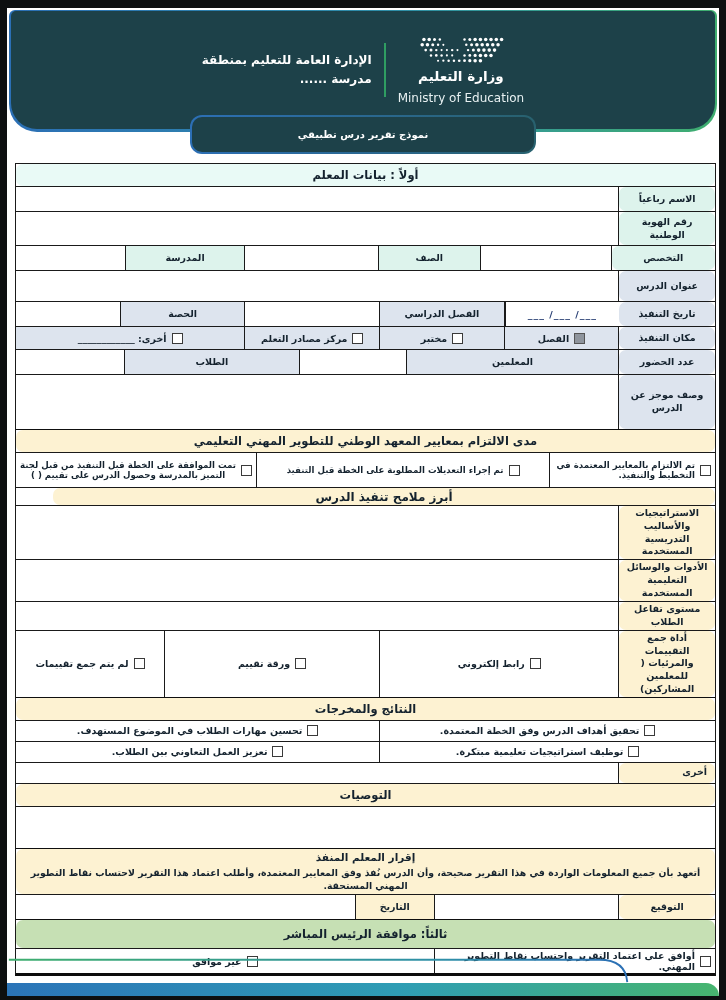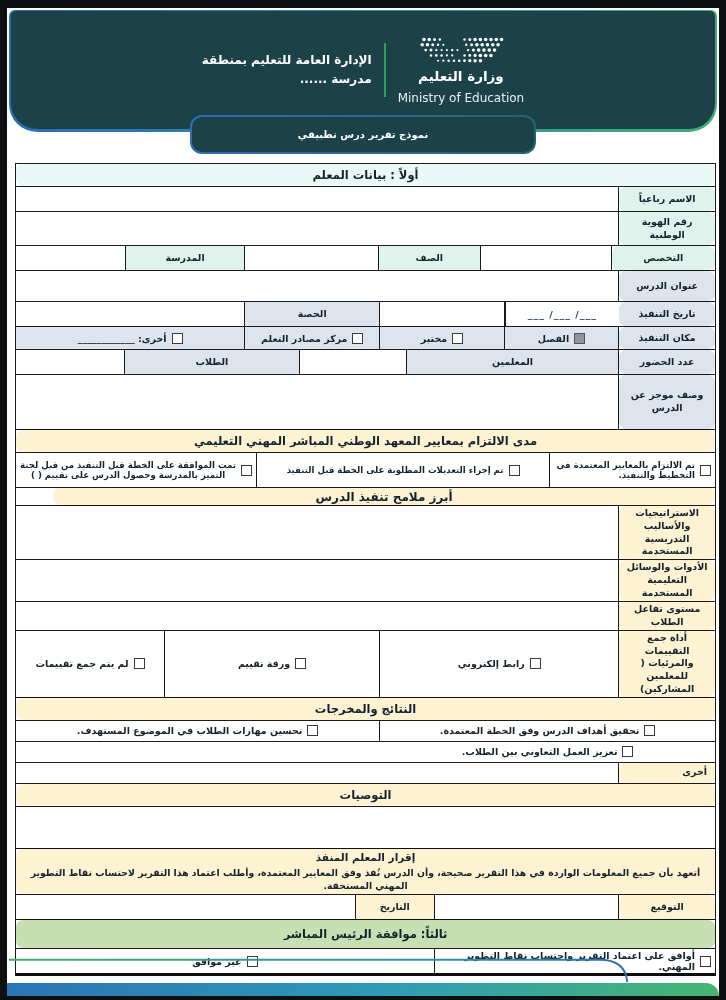--- a/index.html
+++ b/index.html
@@ -231,20 +231,21 @@
 
 
     <div class="row r-title">
       <div class="lbl bgray">عنوان الدرس</div>
       <div class="white"></div>
     </div>
 
     <div class="row r-date">
       <div class="lbl bgray">تاريخ التنفيذ</div>
       <div class="white date-ltr">___ /___ /___</div>
+      <div class="lbl bgray">الفصل الدراسي</div>
       <div class="white"></div>
       <div class="lbl bgray">الحصة</div>
       <div class="white"></div>
     </div>
 
     <div class="row r-loc">
       <div class="lbl bgray">مكان التنفيذ</div>
       <div class="opt bgray">
         <span class="cb checked"></span>
         <span>الفصل</span>
@@ -275,21 +276,21 @@
       <div class="lbl bgray">وصف موجز عن الدرس</div>
       <div class="white dashes">
         <div class="dash"></div>
           <div class="dash"></div>
           <div class="dash"></div>
           <div class="dash"></div>
       </div>
     </div>
 
     <div class="row hdr-sm bt2">
-        <div class="sec yellow">مدى الالتزام بمعايير المعهد الوطني المباشر المهني التعليمي</div>
+        <div class="sec yellow">مدى الالتزام بمعايير المعهد الوطني للتطوير المهني التعليمي</div>
       </div>
 
     <div class="row r-comp3">
       <div class="opt-r white">
         <span class="cb"></span>
         <span>تم الالتزام بالمعايير المعتمدة في التخطيط والتنفيذ.</span>
       </div>
       <div class="opt white">
         <span class="cb"></span>
         <span>تم إجراء التعديلات المطلوبة على الخطة قبل التنفيذ</span>
@@ -341,20 +342,24 @@
       <div class="opt-r white">
         <span class="cb"></span>
         <span>تحقيق أهداف الدرس وفق الخطة المعتمدة.</span>
       </div>
       <div class="opt-r white">
         <span class="cb"></span>
         <span>تحسين مهارات الطلاب في الموضوع المستهدف.</span>
       </div>
     </div>
     <div class="row r-res2">
+      <div class="opt-r white">
+        <span class="cb"></span>
+        <span>توظيف استراتيجيات تعليمية مبتكرة.</span>
+      </div>
       <div class="opt-r white">
         <span class="cb"></span>
         <span>تعزيز العمل التعاوني بين الطلاب.</span>
       </div>
     </div>
 
     <div class="row r-other">
       <div class="lbl yellow" style="justify-content:flex-start;padding-inline-start:8px;">أخرى</div>
       <div class="white"></div>
     </div>

